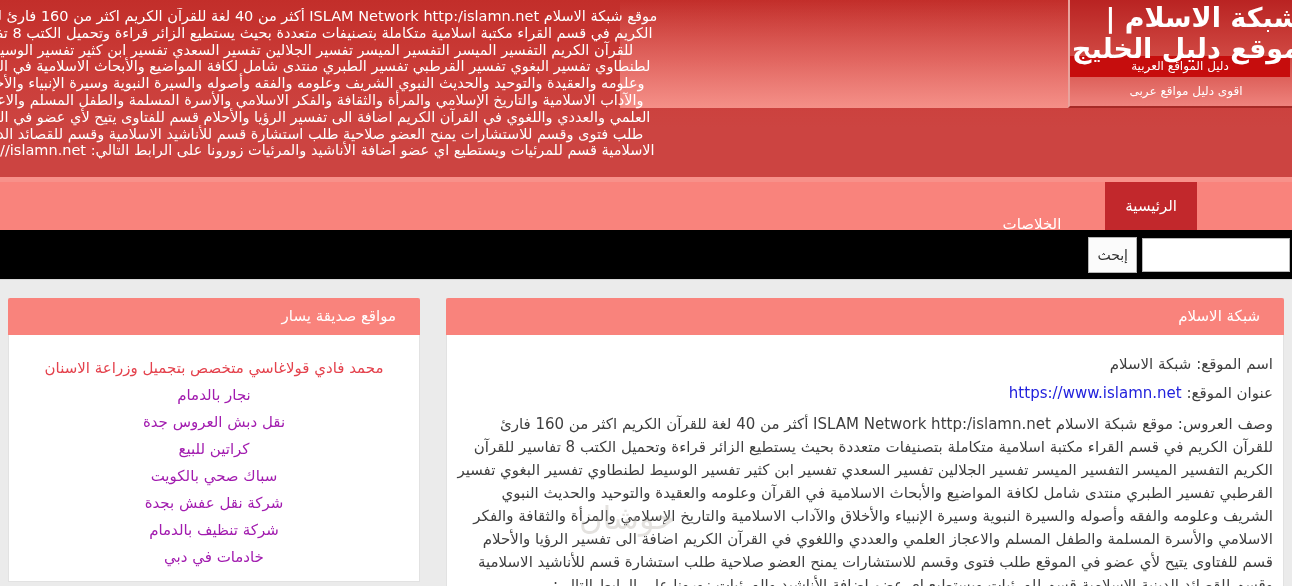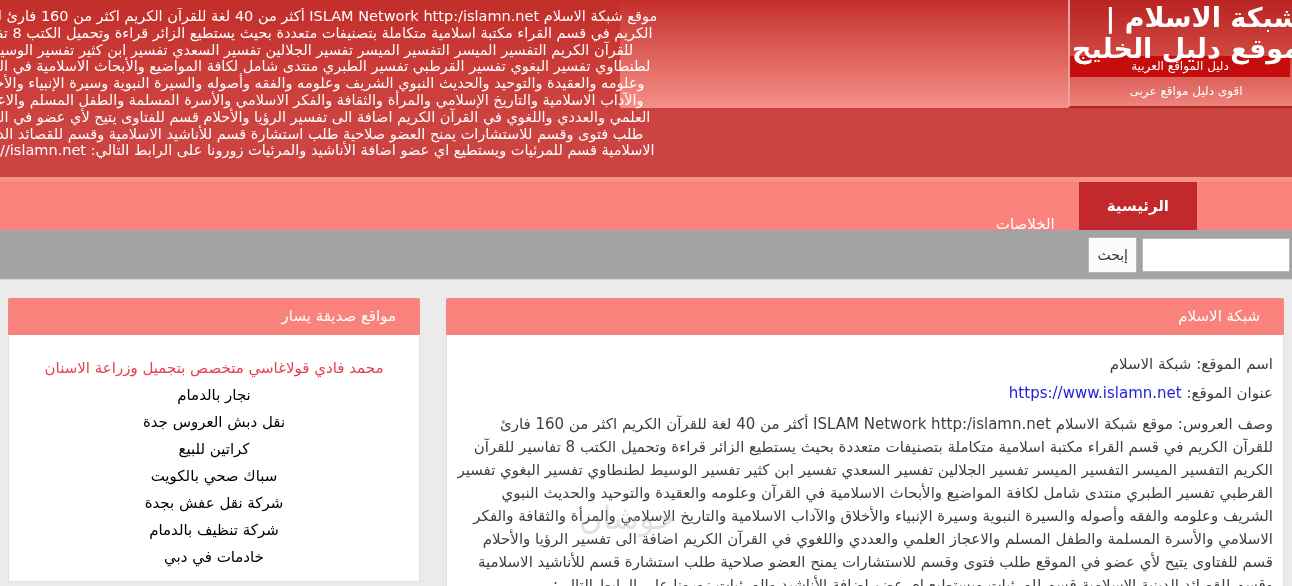--- a/index.html
+++ b/index.html
@@ -51,25 +51,25 @@
   
   .navbar {
     width:1292px; height:48px; background:#f9837c;
     display:flex; flex-direction:row; align-items:stretch;
     padding-right:95px;
   }
   .nav-item {
     color:#fff; font-size:15px; line-height:48px; padding:18px 16px;
     cursor:pointer; white-space:nowrap; margin-left:14px;
   }
-  .nav-item.active { background:#c2282c; padding:0 28px; margin-left:8px;font-weight:bold; }
+  .nav-item.active { background:#c2282c; padding:0 20px; margin-left:28px; }
 
   
   .search-strip {
-    width:1292px; height:50px; background:#a3a3a3; border-bottom:1px solid #d8d8d8;
+    width:1292px; height:50px; background:#000000; border-bottom:1px solid #d8d8d8;
     display:flex; flex-direction:row; align-items:center; padding-right:2px;
   }
   .search-input {
     width:148px; height:34px; background:#fff; border:1px solid #b9b9b9;
     font-size:14px; padding:0 6px; direction:rtl; outline:none;
   }
   .search-button {
     height:36px; min-width:48px; margin-right:5px; background:#fbfbfb;
     border:1px solid #b5b5b5; color:#333; font-size:14px; cursor:pointer;
     font-family:inherit; padding:0 8px;
@@ -93,21 +93,21 @@
   .main-row { margin-bottom:11px; }
   .site-url-link { color:#2222dd; text-decoration:none; cursor:pointer; }
   .main-desc { margin-top:4px; line-height:23px; text-align:right; }
   .watermark {
     position:absolute; left:132px; top:200px; z-index:0;
     color:#b9b4ae; opacity:0.38; font-size:32px; pointer-events:none;
   }
 
   .sidebar-body { padding:20px 8px 10px 8px; text-align:center; }
   .friend-link {
-    display:block; color:#000000; font-size:15px; line-height:27px;
+    display:block; color:#a21caf; font-size:15px; line-height:27px;
     text-decoration:none; cursor:pointer;
   }
   .friend-link.highlight { color:#e4424d; }
 </style>
 </head>
 <body>
 
 <header class="banner">
   <div class="banner-light-patch"></div>
 

